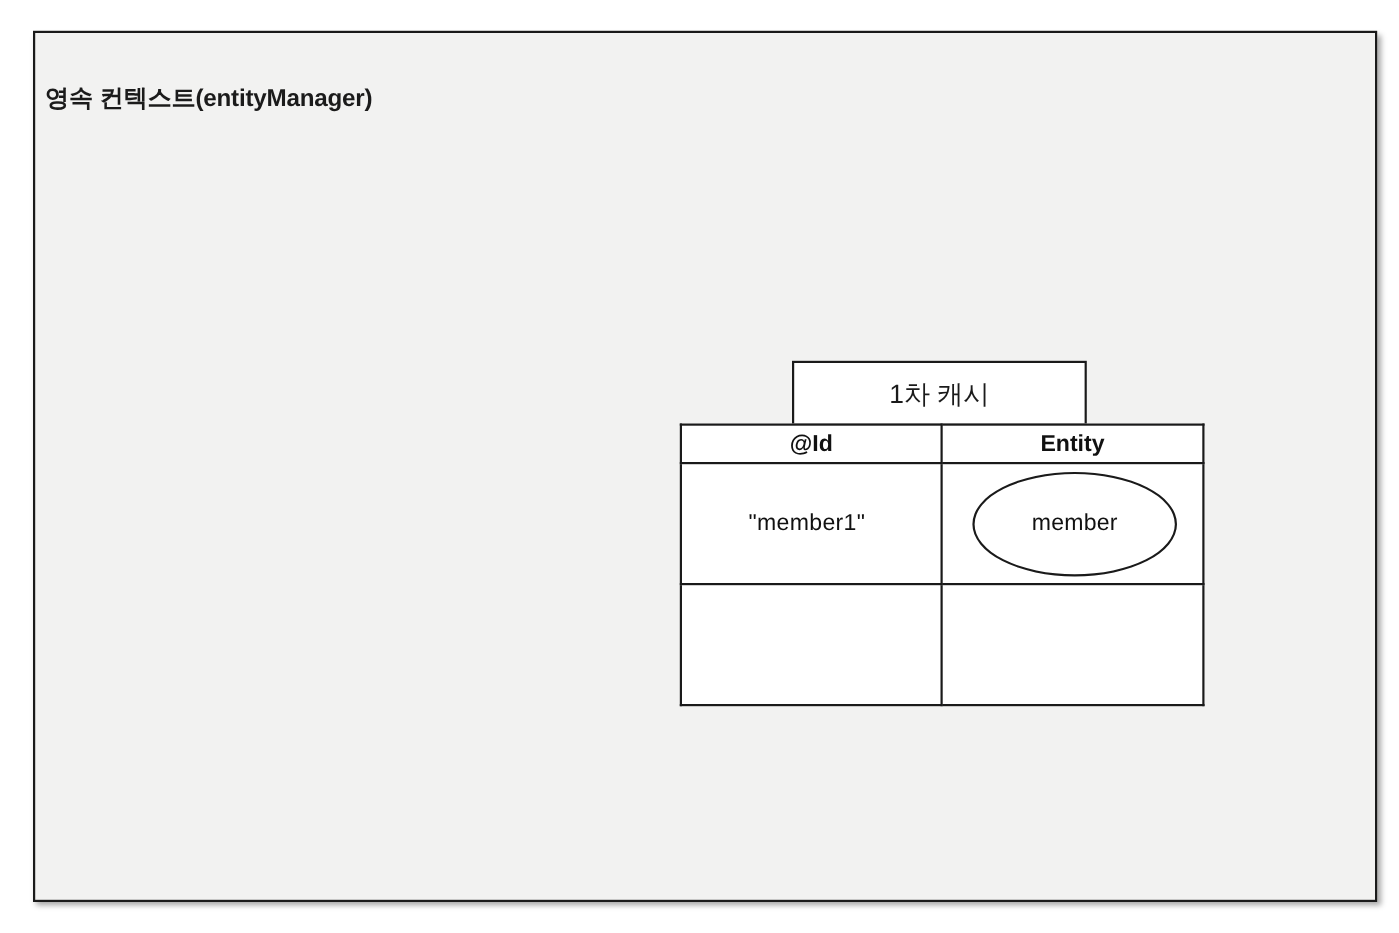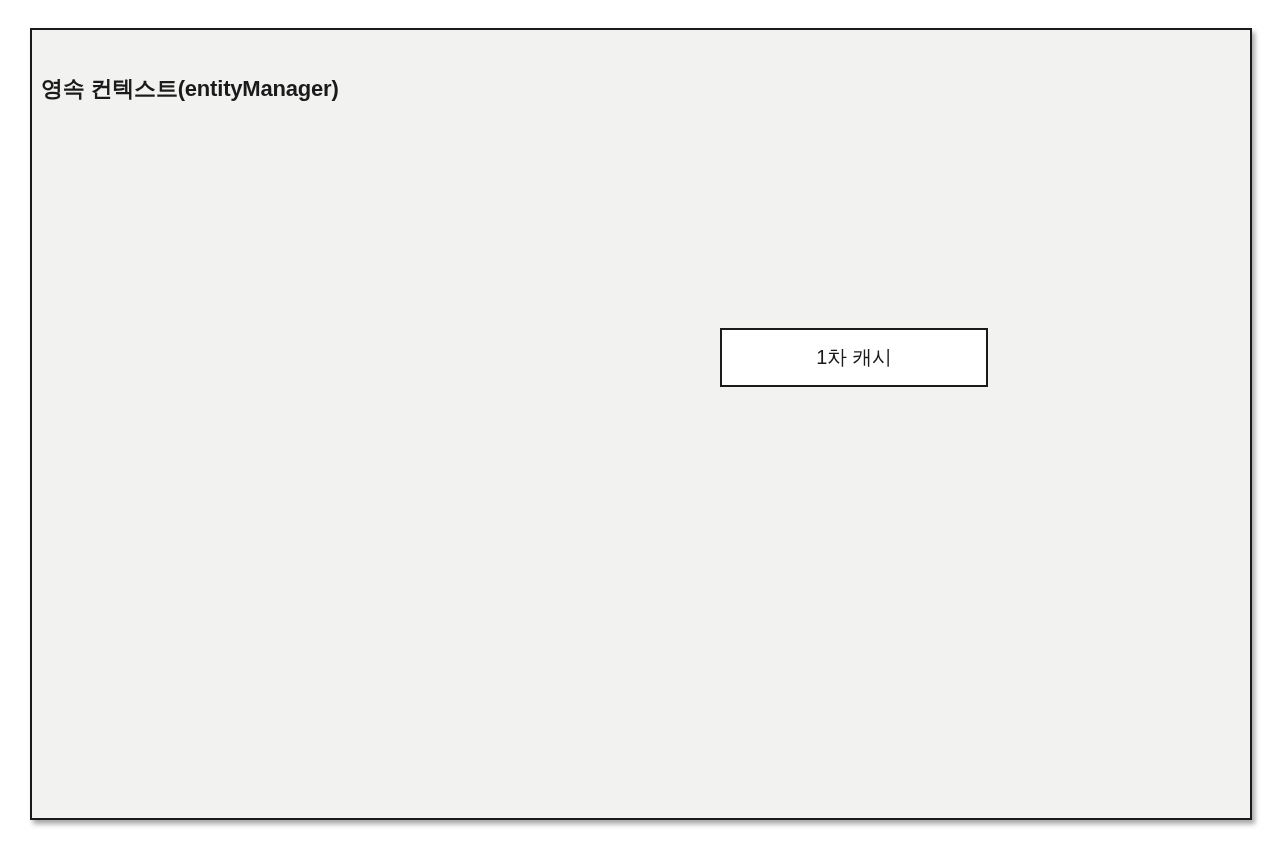--- a/index.html
+++ b/index.html
@@ -66,21 +66,21 @@
     width: 268px;
     height: 59px;
     background: #ffffff;
     border: 2px solid #1a1a1a;
     box-sizing: border-box;
     display: flex;
     align-items: center;
     justify-content: center;
   }
   #cache-label-text {
-    font-size: 20px;
+    font-size: 24px;
     font-weight: normal;
     color: #1b1b1b;
     letter-spacing: -0.2px;
   }
 
   
   #cache-table {
     position: absolute;
     left: 0px;
     top: 57px;    
@@ -157,15 +157,41 @@
   <div id="context-title">
     <span id="context-title-inner">영속 컨텍스트(entityManager)</span>
   </div>
 
   <div id="cache-group">
 
     <div id="cache-label-box">
       <span id="cache-label-text">1차 캐시</span>
     </div>
 
+    <table id="cache-table">
+      <thead>
+        <tr>
+          <th class="col-id">@Id</th>
+          <th class="col-ent">Entity</th>
+        </tr>
+      </thead>
+      <tbody>
+        <tr>
+          <td class="col-id">
+            <span class="id-value">"member1"</span>
+          </td>
+          <td class="col-ent">
+            <div class="entity-bubble-wrap">
+              <div class="entity-bubble">
+                <span class="entity-bubble-label">member</span>
+              </div>
+            </div>
+          </td>
+        </tr>
+        <tr>
+          <td class="col-id empty-cell"></td>
+          <td class="col-ent empty-cell"></td>
+        </tr>
+      </tbody>
+    </table>
 
   </div>
 </div>
 
 </body></html>

